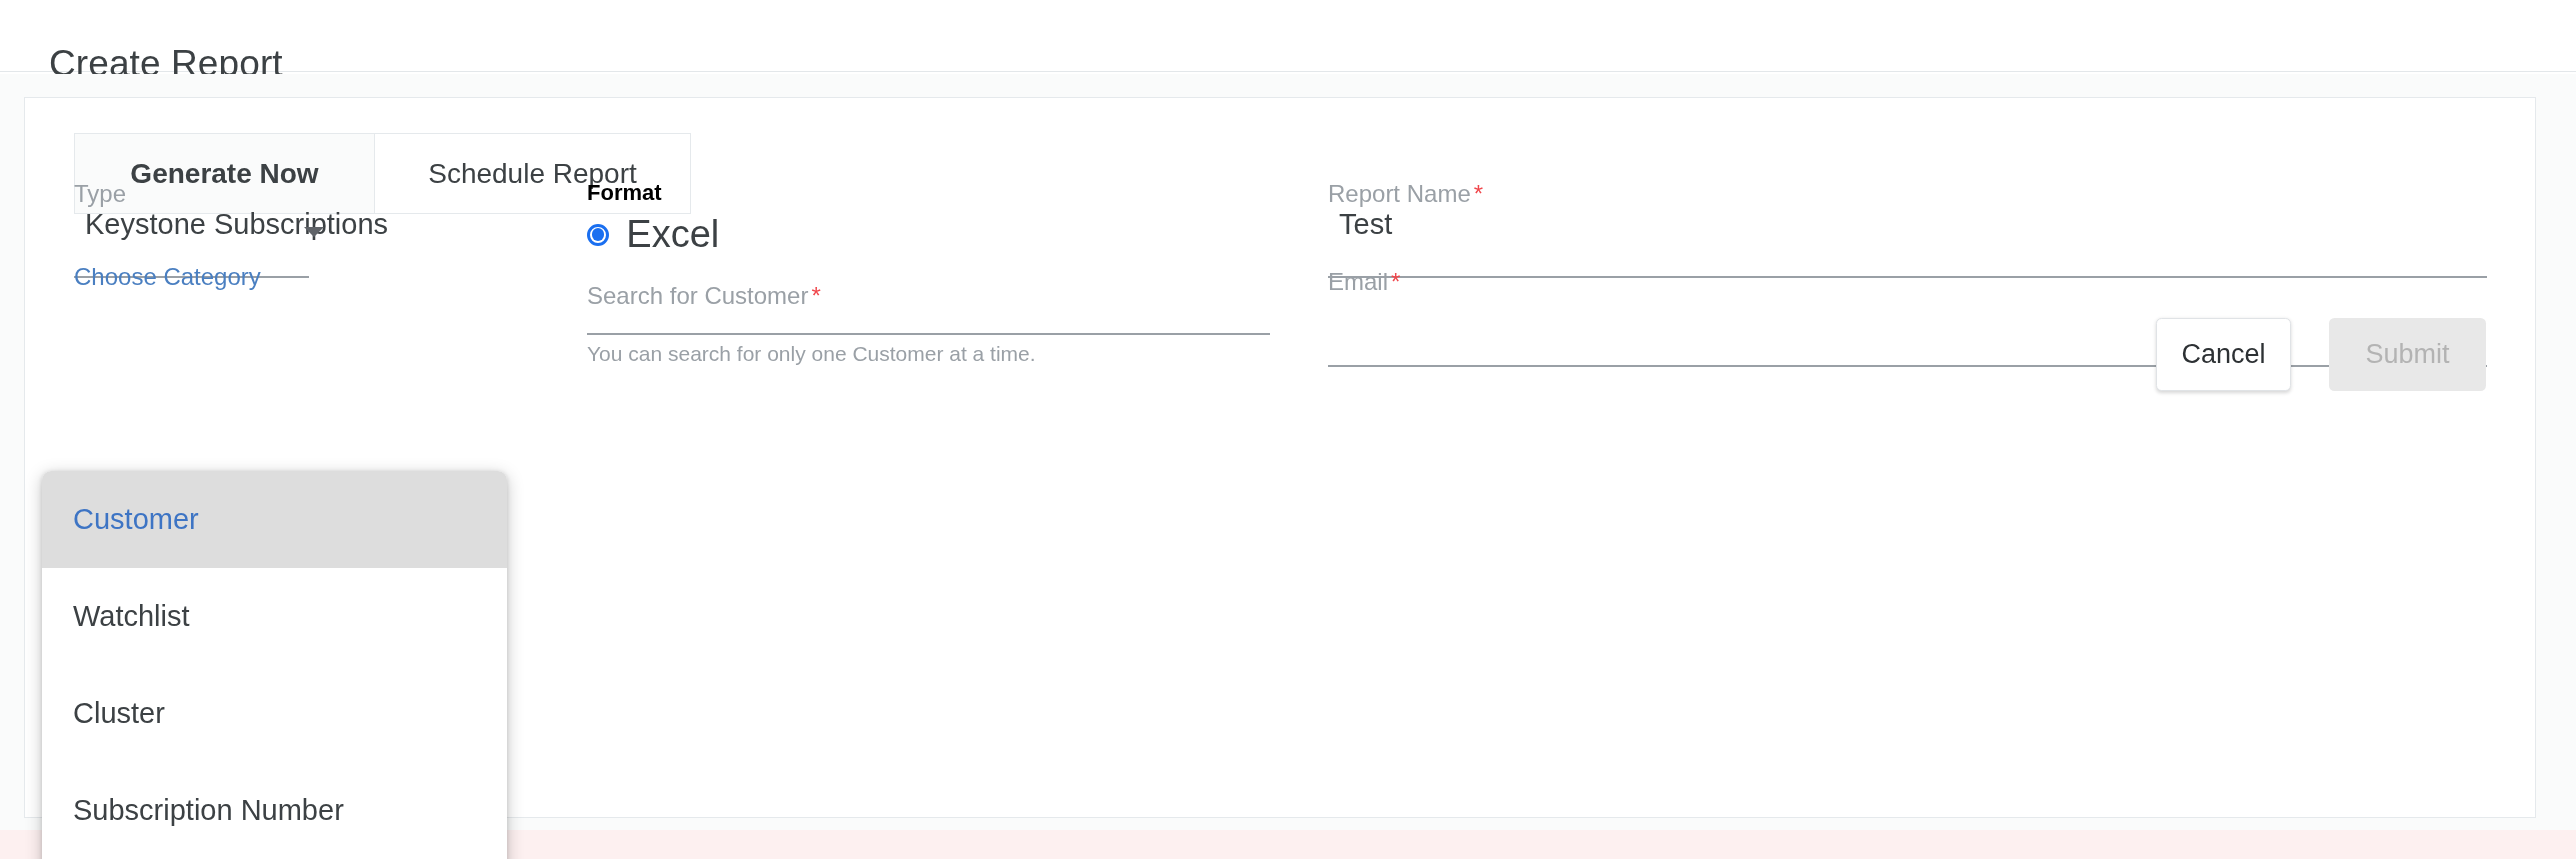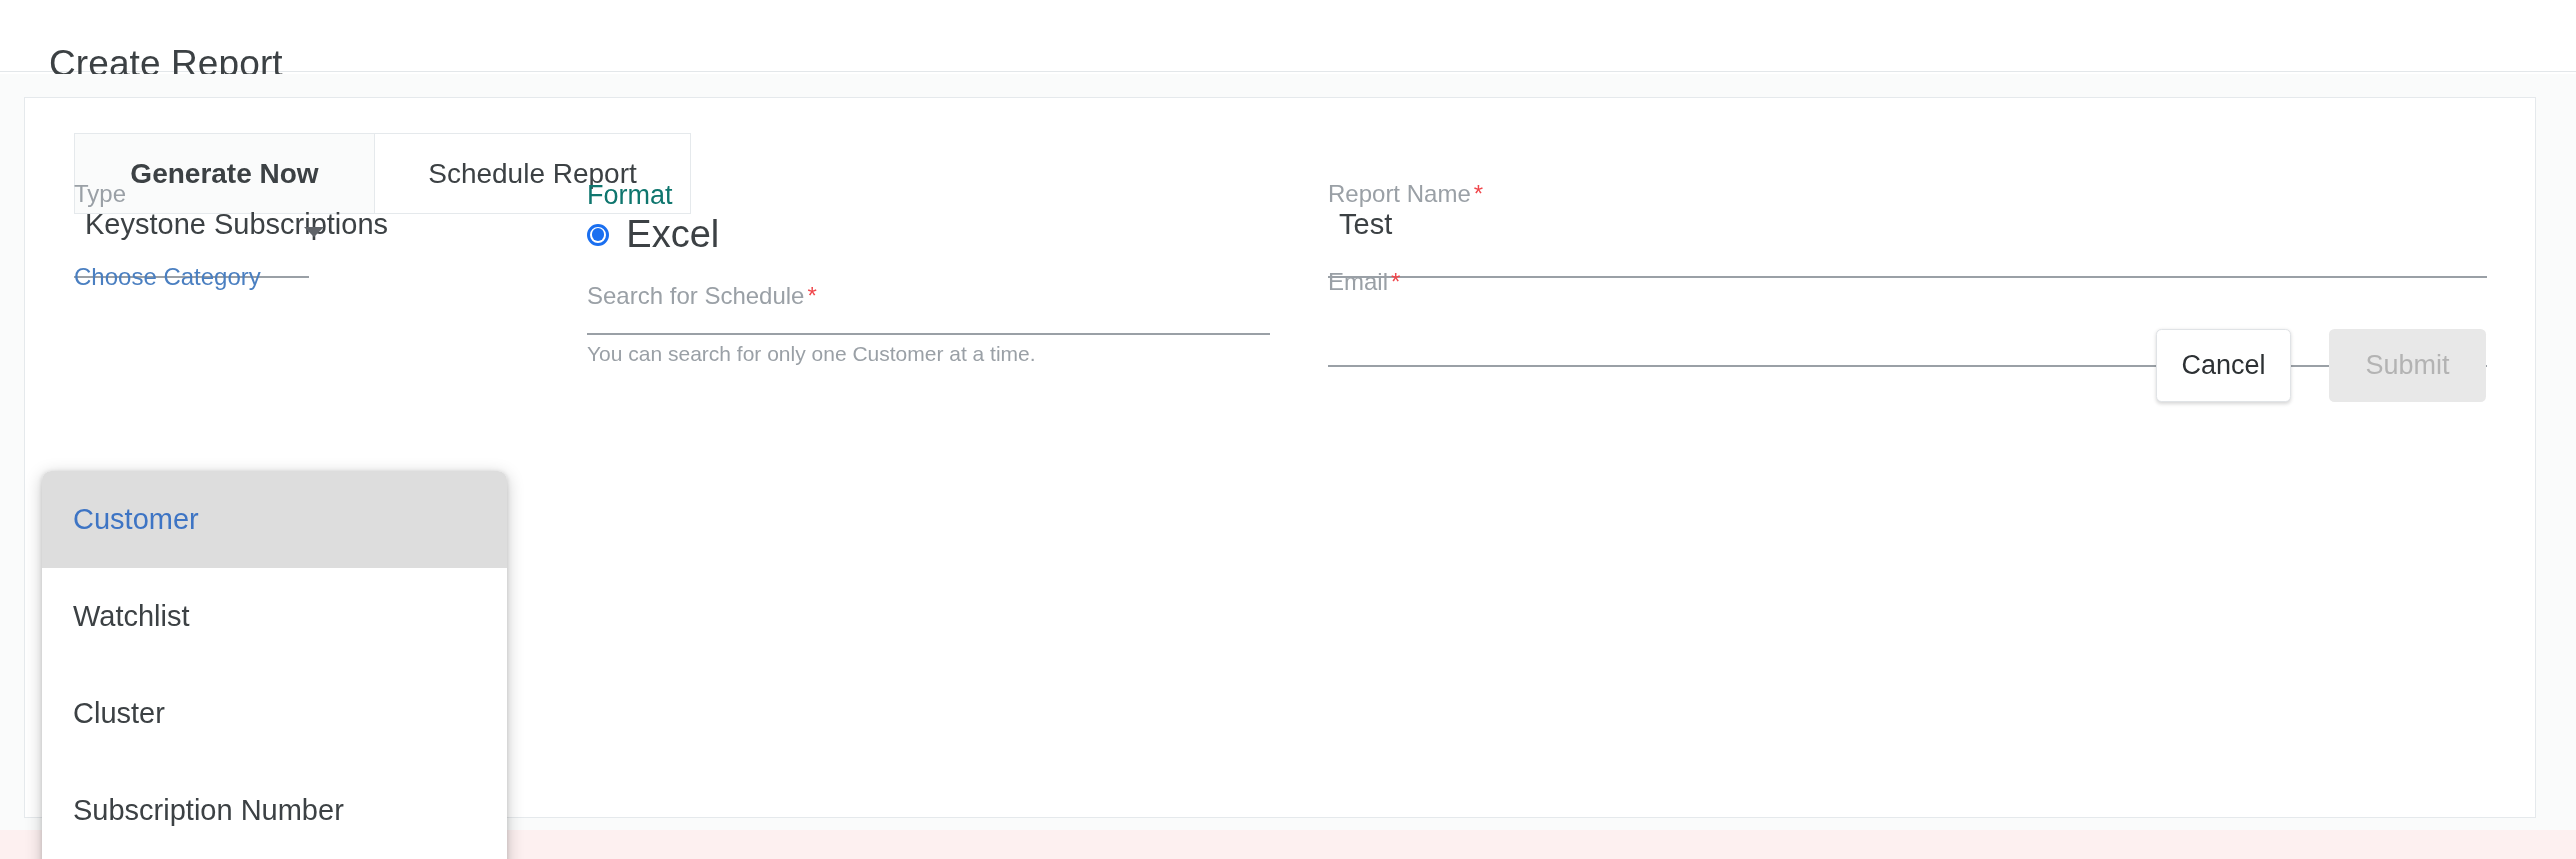--- a/index.html
+++ b/index.html
@@ -92,23 +92,23 @@
   }
 
   
   .field-label {
     font-size: 24px;
     color: #9aa0a6;
     font-weight: 400;
     white-space: nowrap;
   }
   .field-label.strong {
-    color: #0f766e;
-    font-weight: 400;
-    font-size: 27px;
+    color: #000000;
+    font-weight: 700;
+    font-size: 22px;
   }
   .req {
     color: #f0474c;
     font-size: 24px;
     padding-left: 3.1px;
   }
   .underline {
     position: absolute;
     height: 1.6px;
     background: #9aa0a6;
@@ -171,21 +171,21 @@
   #reportname-value     { position: absolute; left: 1303px; top: 110px; }
   #reportname-underline { left: 1303px; top: 178px; width: 1159px; }
 
   #email-label     { position: absolute; left: 1303px; top: 170px; }
   #email-underline { left: 1303px; top: 267px; width: 1159px; }
 
   
   #button-row {
     position: absolute;
     right: 49px;
-    top: 231px;
+    top: 220px;
     display: flex;
     align-items: center;
   }
   .btn {
     font-size: 27px;
     border-radius: 5.5px;
     box-sizing: border-box;
     display: flex;
     align-items: center;
     justify-content: center;
@@ -287,21 +287,21 @@
 
   <div id="format-label" class="field-label strong">Format</div>
   <div id="format-radio-row">
     <span class="radio-outer">
       <span class="radio-inner"></span>
     </span>
     <span id="format-radio-label">Excel</span>
   </div>
 
   <div id="search-label" class="field-label">
-    <span>Search for Schedule</span><span class="req">*</span>
+    <span>Search for Customer</span><span class="req">*</span>
   </div>
   <div id="search-underline" class="underline"></div>
   <div id="search-hint" class="field-hint">You can search for only one Customer at a time.</div>
 
   <div id="reportname-label" class="field-label">
     <span>Report Name</span><span class="req">*</span>
   </div>
   <div id="reportname-value" class="field-value">Test</div>
   <div id="reportname-underline" class="underline"></div>
 

